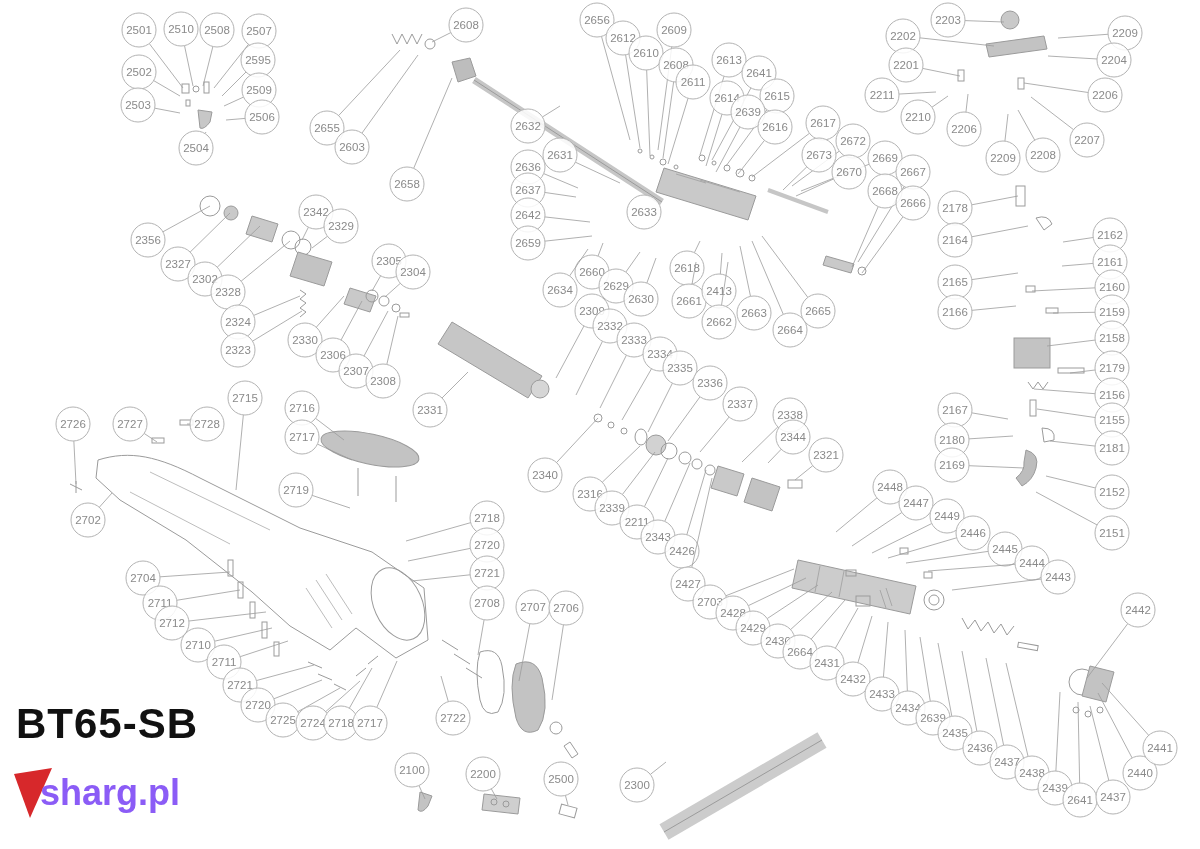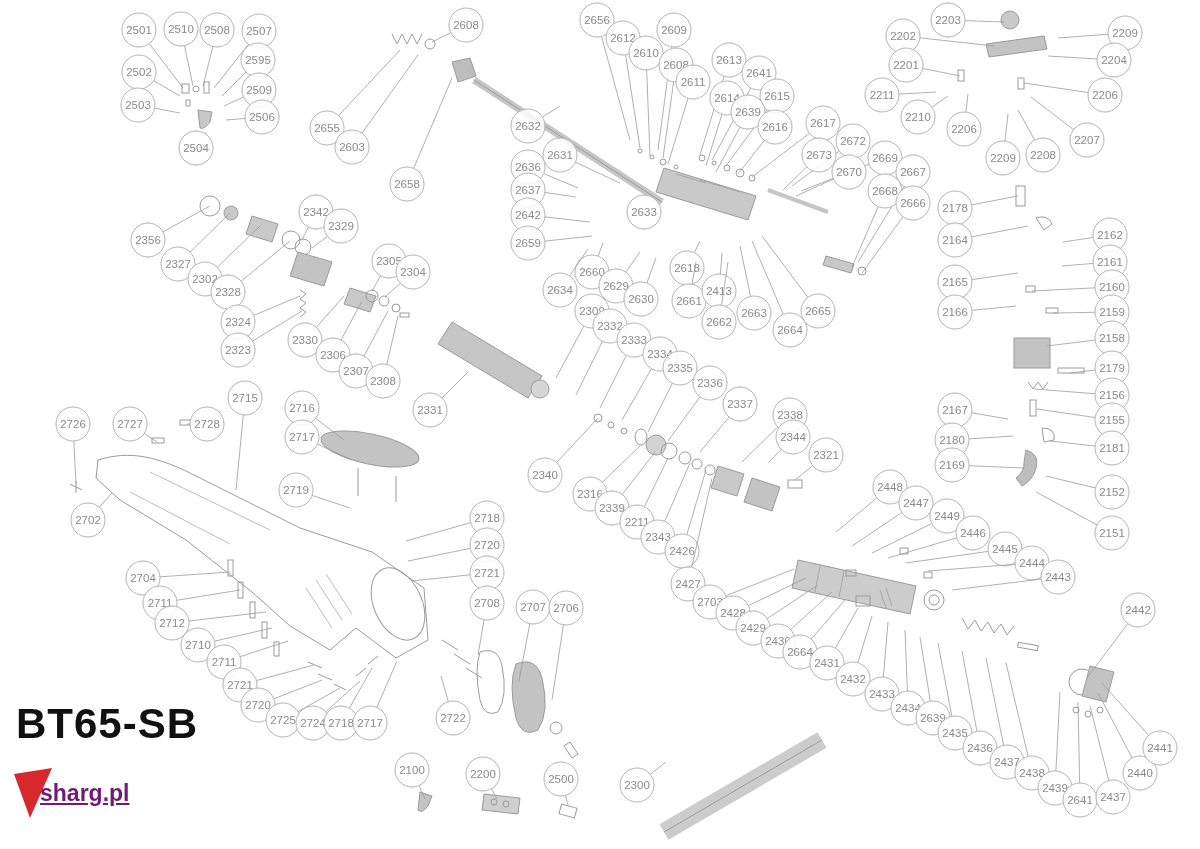--- a/index.html
+++ b/index.html
@@ -12,21 +12,21 @@
   }
   svg.layer{position:absolute;left:0;top:0;}
   .model-title{
     position:absolute;left:16px;top:700px;
     font-size:42px;font-weight:600;color:#111;
     letter-spacing:1px;
   }
   .brand{
     position:absolute;left:14px;top:768px;
     display:flex;align-items:center;
-    font-size:23px;font-weight:700;color:#701a75;text-decoration:underline;
+    font-size:36px;font-weight:700;color:#8b5cf6;
   }
   .brand svg{margin-right:-14px;}
   .brand span{position:relative;z-index:2;}
   text{font-family:"Liberation Sans", sans-serif;}
 </style>
 </head>
 <body>
 
 <div class="stage">
 

